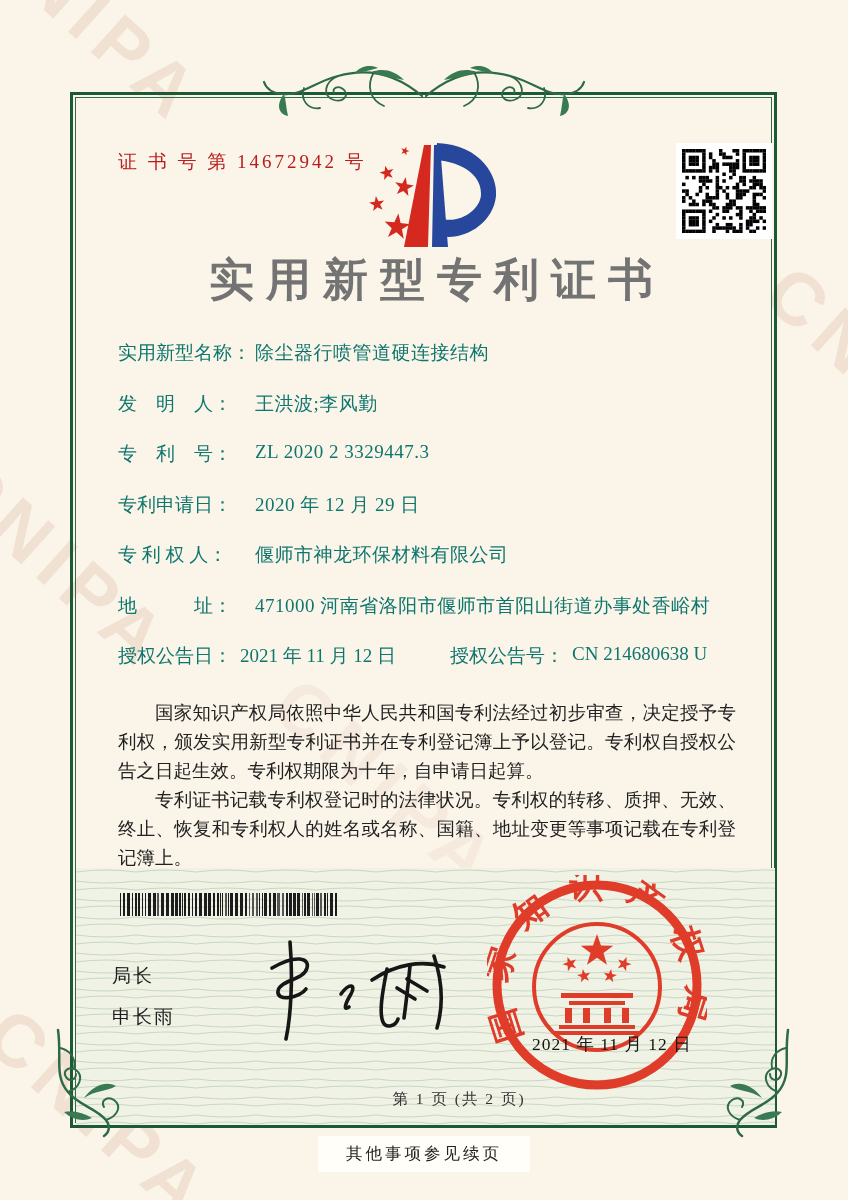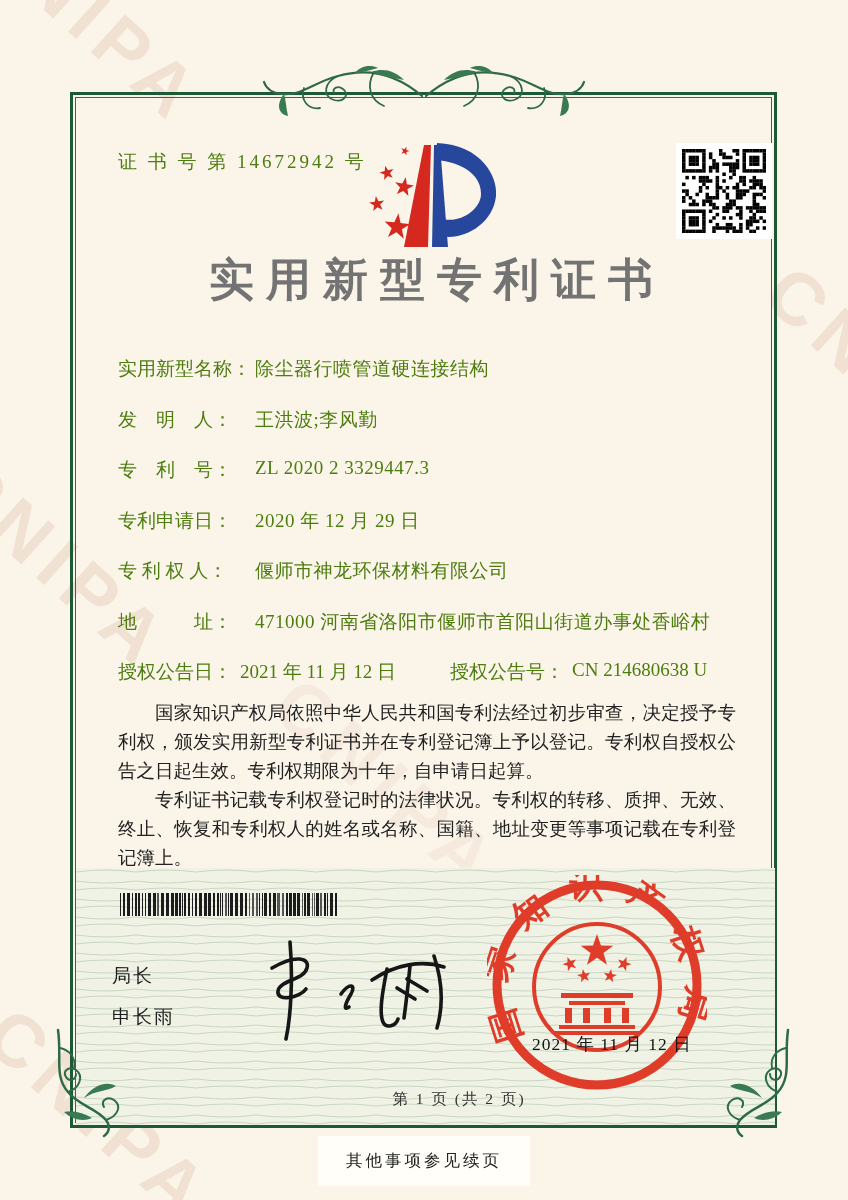--- a/index.html
+++ b/index.html
@@ -31,34 +31,34 @@
 
   .flourish { position:absolute; left:50%; top:62px; transform:translateX(-50%);
               z-index:4; }
   .corner-orn { position:absolute; z-index:5; }
   .corner-orn.bl { left:44px;  top:1028px; }
   .corner-orn.br { left:690px; top:1028px; transform:scaleX(-1); }
 
   .content { position:absolute; inset:0; z-index:6; }
 
   .cert-no { position:absolute; left:118px; top:149px; font-size:19px;
-             letter-spacing:3px; color:#4d7c0f; }
+             letter-spacing:3px; color:#b91c1c; }
 
   .logo { position:absolute; left:340px; top:133px; }
   .logo .star { fill:#d5281e; }
 
   .qr-wrap { position:absolute; left:676px; top:143px; width:96px; height:96px;
              background:#ffffff; padding:6px; }
 
   .doc-title { position:absolute; left:13px; top:250px; width:100%;
                text-align:center; font-size:45px; font-weight:700;
                letter-spacing:12px; color:#737373; }
 
-  .fields { position:absolute; left:118px; top:356px; width:620px;
-            font-size:19px; color:#4d7c0f; }
+  .fields { position:absolute; left:118px; top:340px; width:620px;
+            font-size:19px; color:#0f766e; }
   .field-row { display:flex; height:50.5px; align-items:flex-start; }
   .field-label { flex:0 0 137px; white-space:pre; }
   .field-value { flex:1; letter-spacing:0.5px; }
   .grant-row .g-label { flex:0 0 122px; }
   .grant-row .g-value1 { flex:0 0 210px; }
   .grant-row .g-value2 { flex:1; }
 
   .body-text { position:absolute; left:118px; top:699px; width:618px;
                font-size:18.5px; line-height:29px; color:#222;
                text-align:justify; }
@@ -77,21 +77,21 @@
   .seal { position:absolute; left:487px; top:875px; z-index:7; opacity:0.95; }
   .seal-date { position:absolute; left:532px; top:1032px; font-size:17.5px;
                letter-spacing:1px; color:#141414; z-index:9; white-space:nowrap; }
 
   .page-info { position:absolute; left:0; top:1089px; width:100%;
                text-align:center; font-size:15.5px; color:#333; z-index:7;
                letter-spacing:2px;margin-left:35px; }
 
   .footer-note { position:absolute; left:50%; top:1136px;
                  transform:translateX(-50%); background:#fffef8;
-                 padding:14px 28px; font-size:16.5px; letter-spacing:3px;
+                 padding:7px 28px; font-size:16.5px; letter-spacing:3px;
                  color:#222; z-index:7; white-space:nowrap; }
 
   .green-stroke { stroke:#2e6b45; fill:none; stroke-linecap:round; }
   .green-fill   { fill:#3a7a52; }
 </style>
 </head>
 <body>
 
 <div class="page">
 

